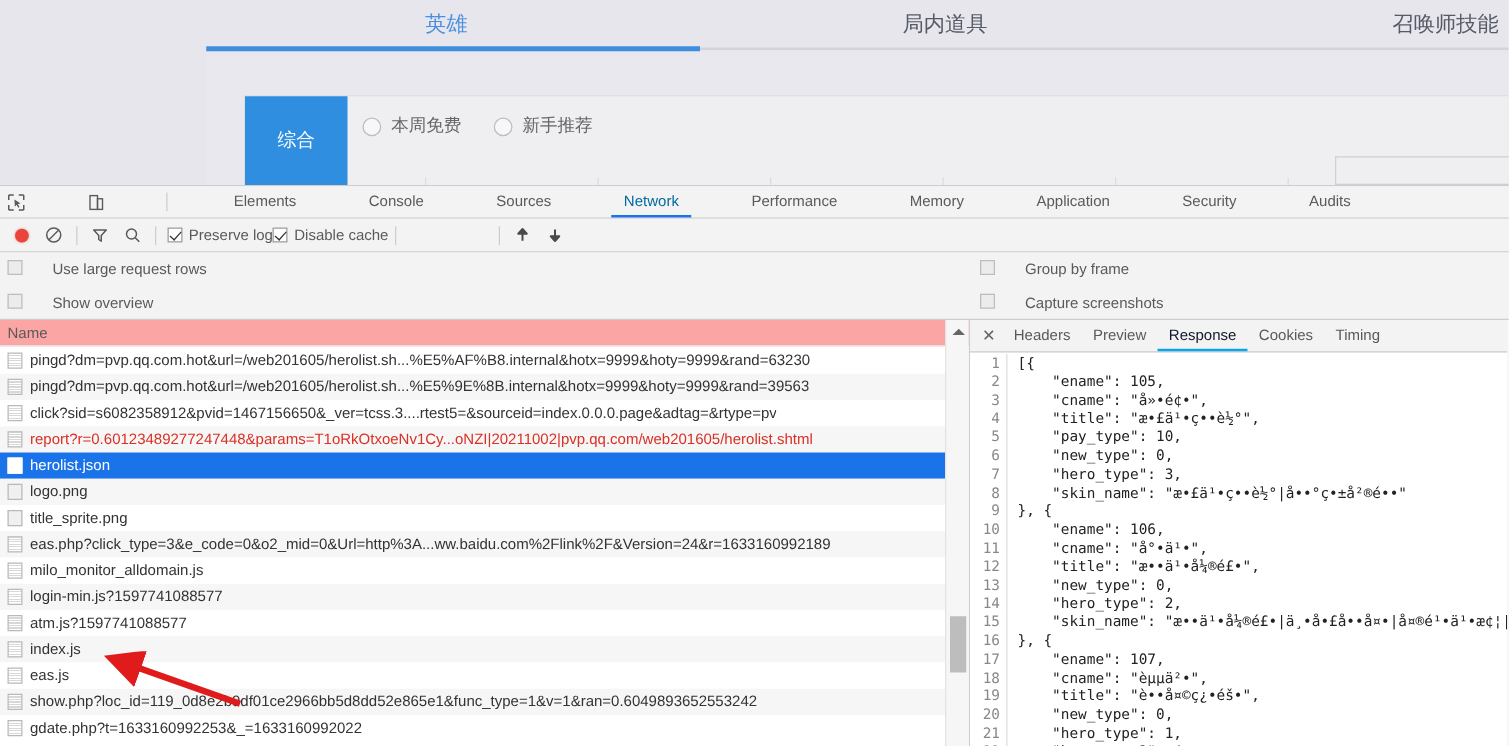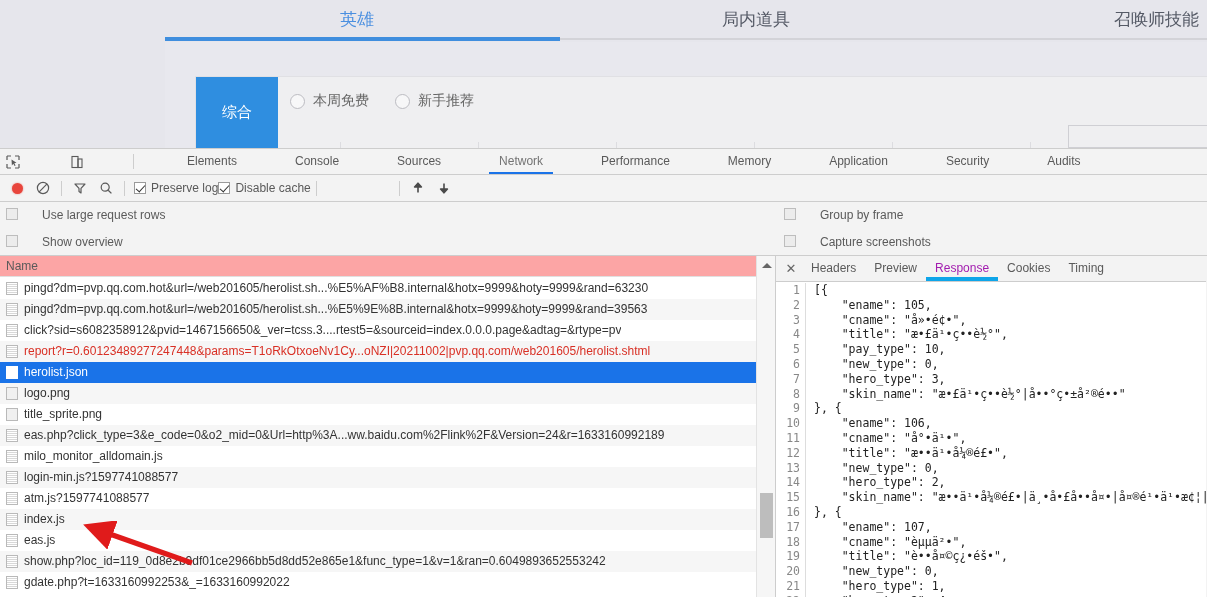--- a/index.html
+++ b/index.html
@@ -102,21 +102,21 @@
     display: flex; align-items: center; justify-content: center;
     cursor: default;
   }
   .dt-sep {
     width: 1px; height: 15px; background: #cdcdcd; margin: 0 5px;
   }
   .dt-tab {
     padding: 0 10px; height: 25px; line-height: 25px;
     font-size: 12px; color: #5a5a5a; white-space: nowrap;
   }
-  .dt-tab.active { color: #737373; border-bottom: 2px solid #1a73e8; }
+  .dt-tab.active { color: #0369a1; border-bottom: 2px solid #1a73e8; }
 
   .dt-subbar {
     position: relative;
     height: 27px;
     border-bottom: 1px solid #cdcdcd;
     display: flex; align-items: center;
     background: #f3f3f3;
     padding-left: 4px;
   }
   .rec-dot {
@@ -225,21 +225,21 @@
     background: #f3f3f3;
     padding-left: 4px;
   }
   .resp-close {
     width: 22px; text-align: center;
     font-size: 13px; color: #666;
   }
   .resp-tab {
     padding: 0 9px; height: 25px; line-height: 25px; font-size: 12px; color: #5a5a5a;
   }
-  .resp-tab.active { color: #a21caf; border-bottom: 4px solid #0ea5e9; }
+  .resp-tab.active { color: #0f172a; border-bottom: 2px solid #0ea5e9; }
 
   .code-area {
     position: absolute; left: 0; top: 27px;
     width: 430px; height: 314px;
     background: #fff;
     overflow: hidden;
     font-family: "DejaVu Sans Mono", "Liberation Mono", monospace;
     font-size: 11.5px;
     line-height: 14.8px;
   }

